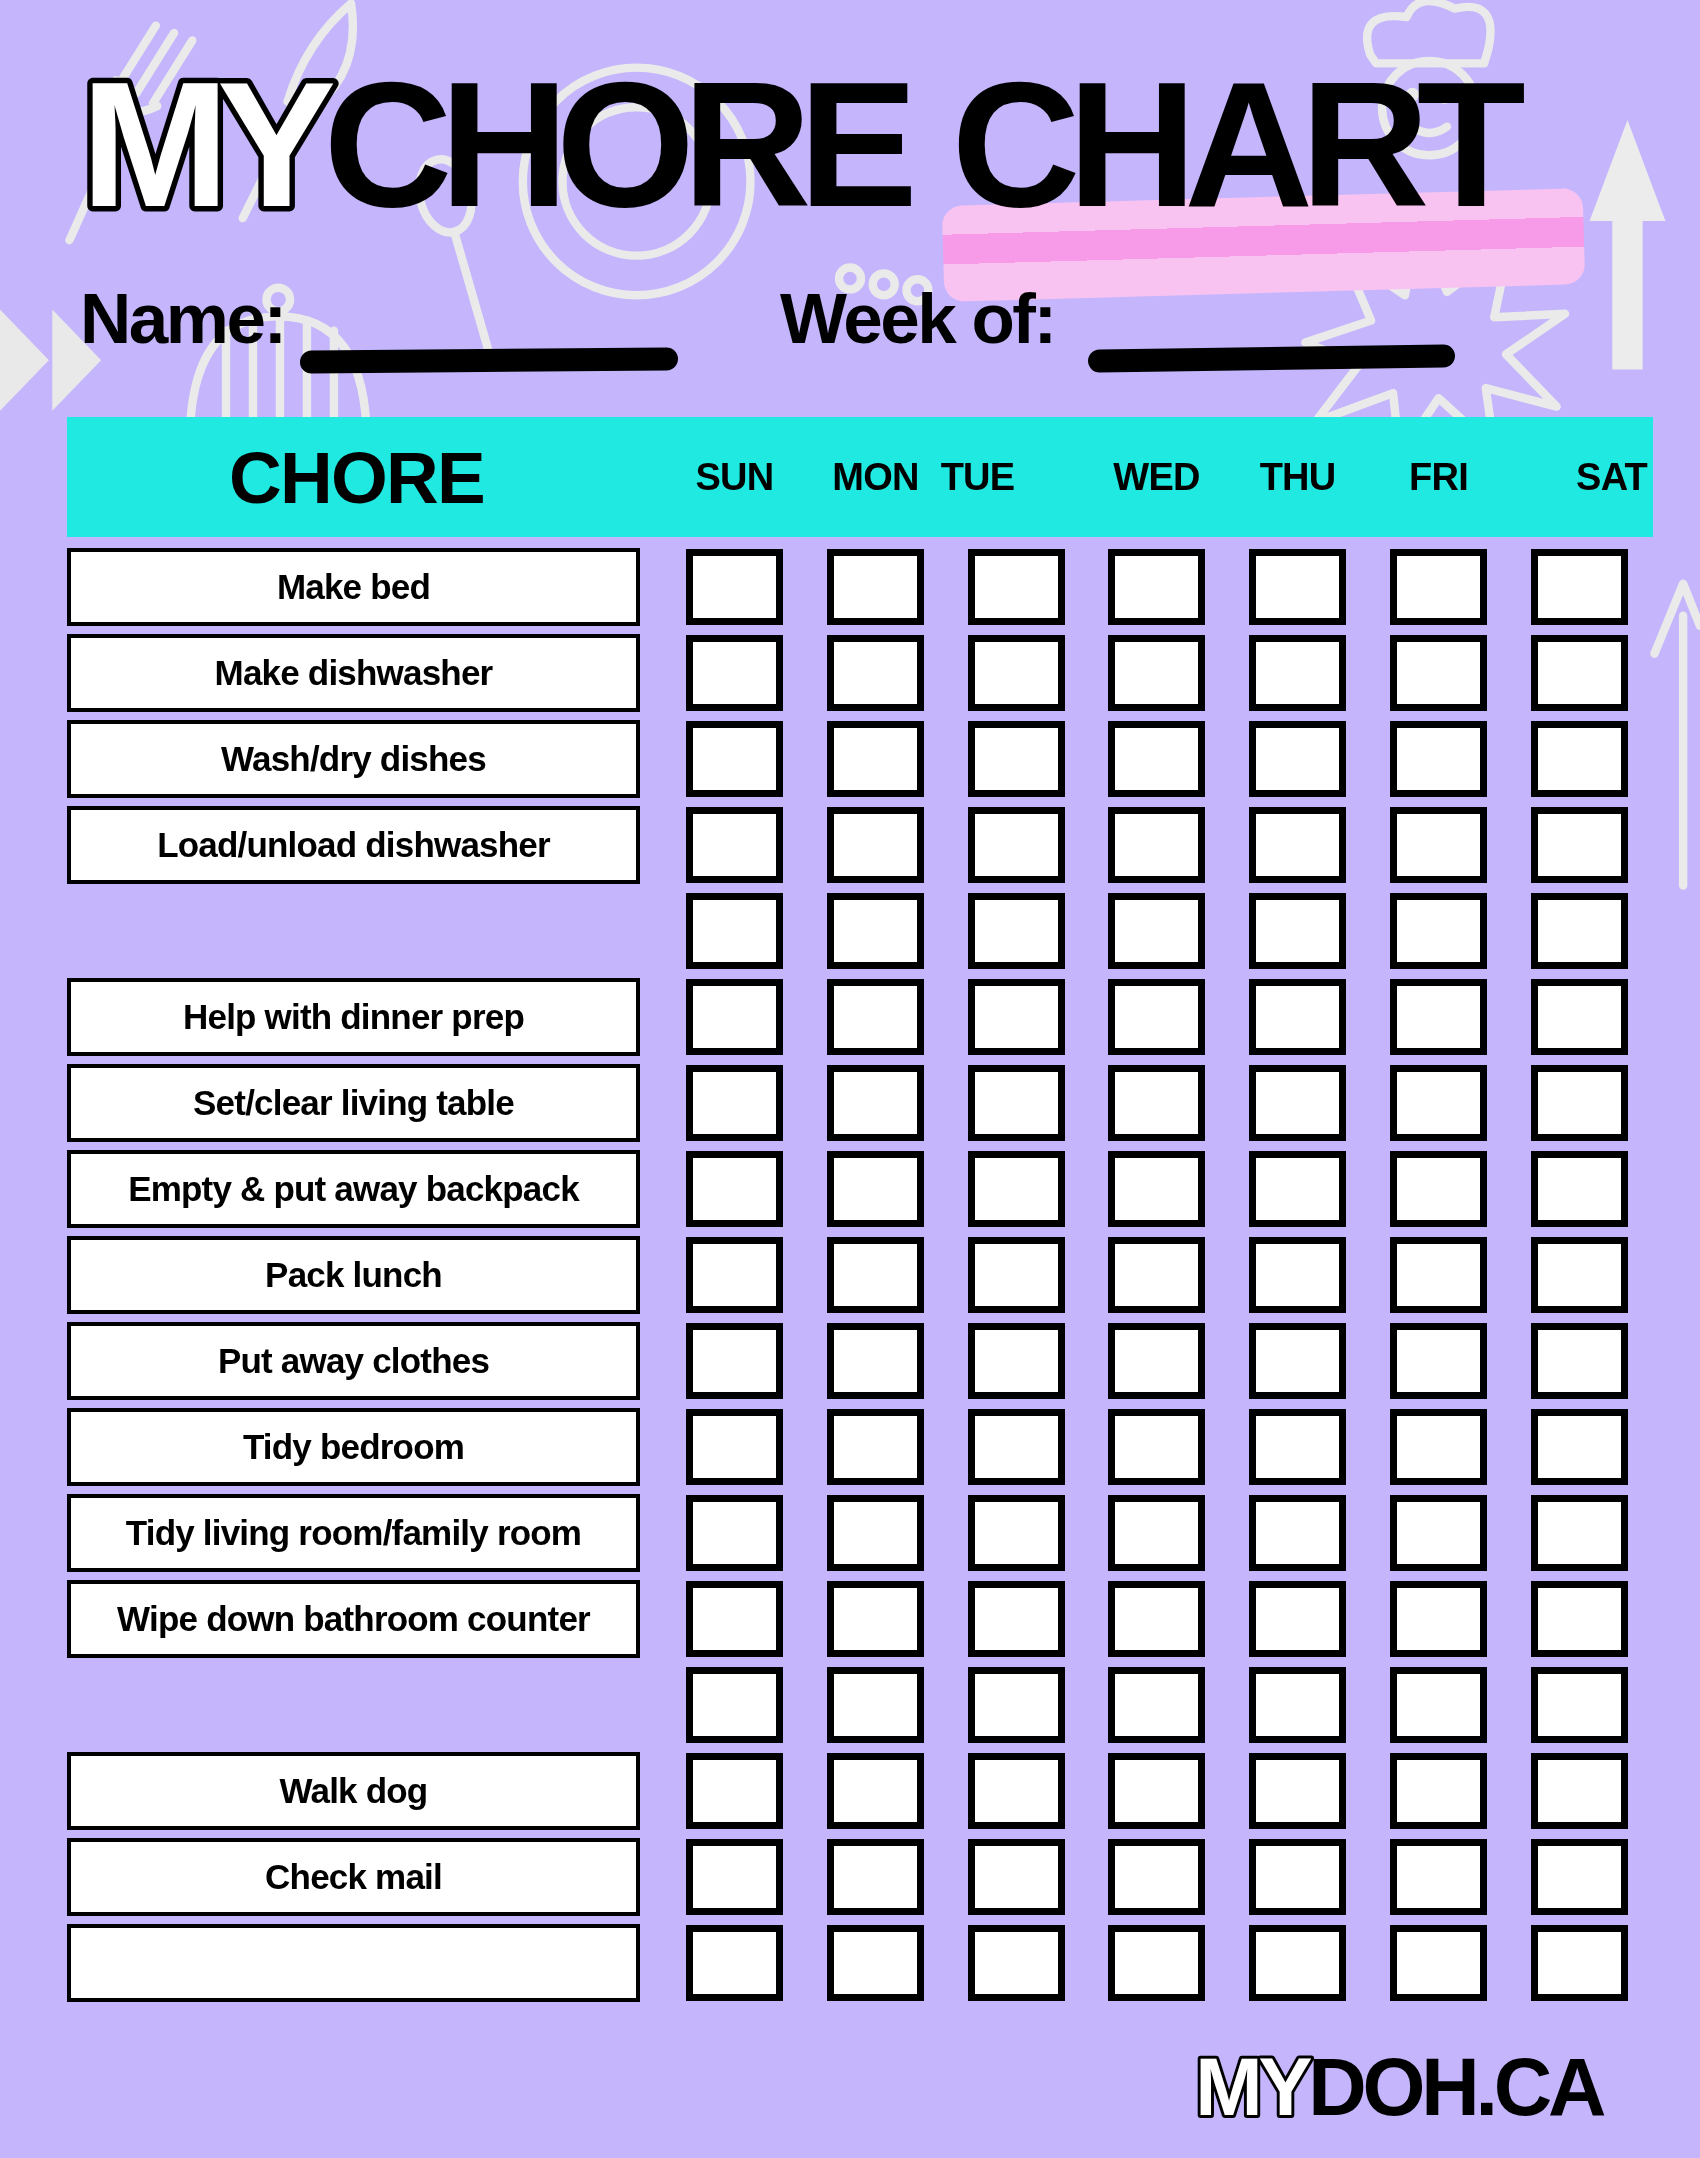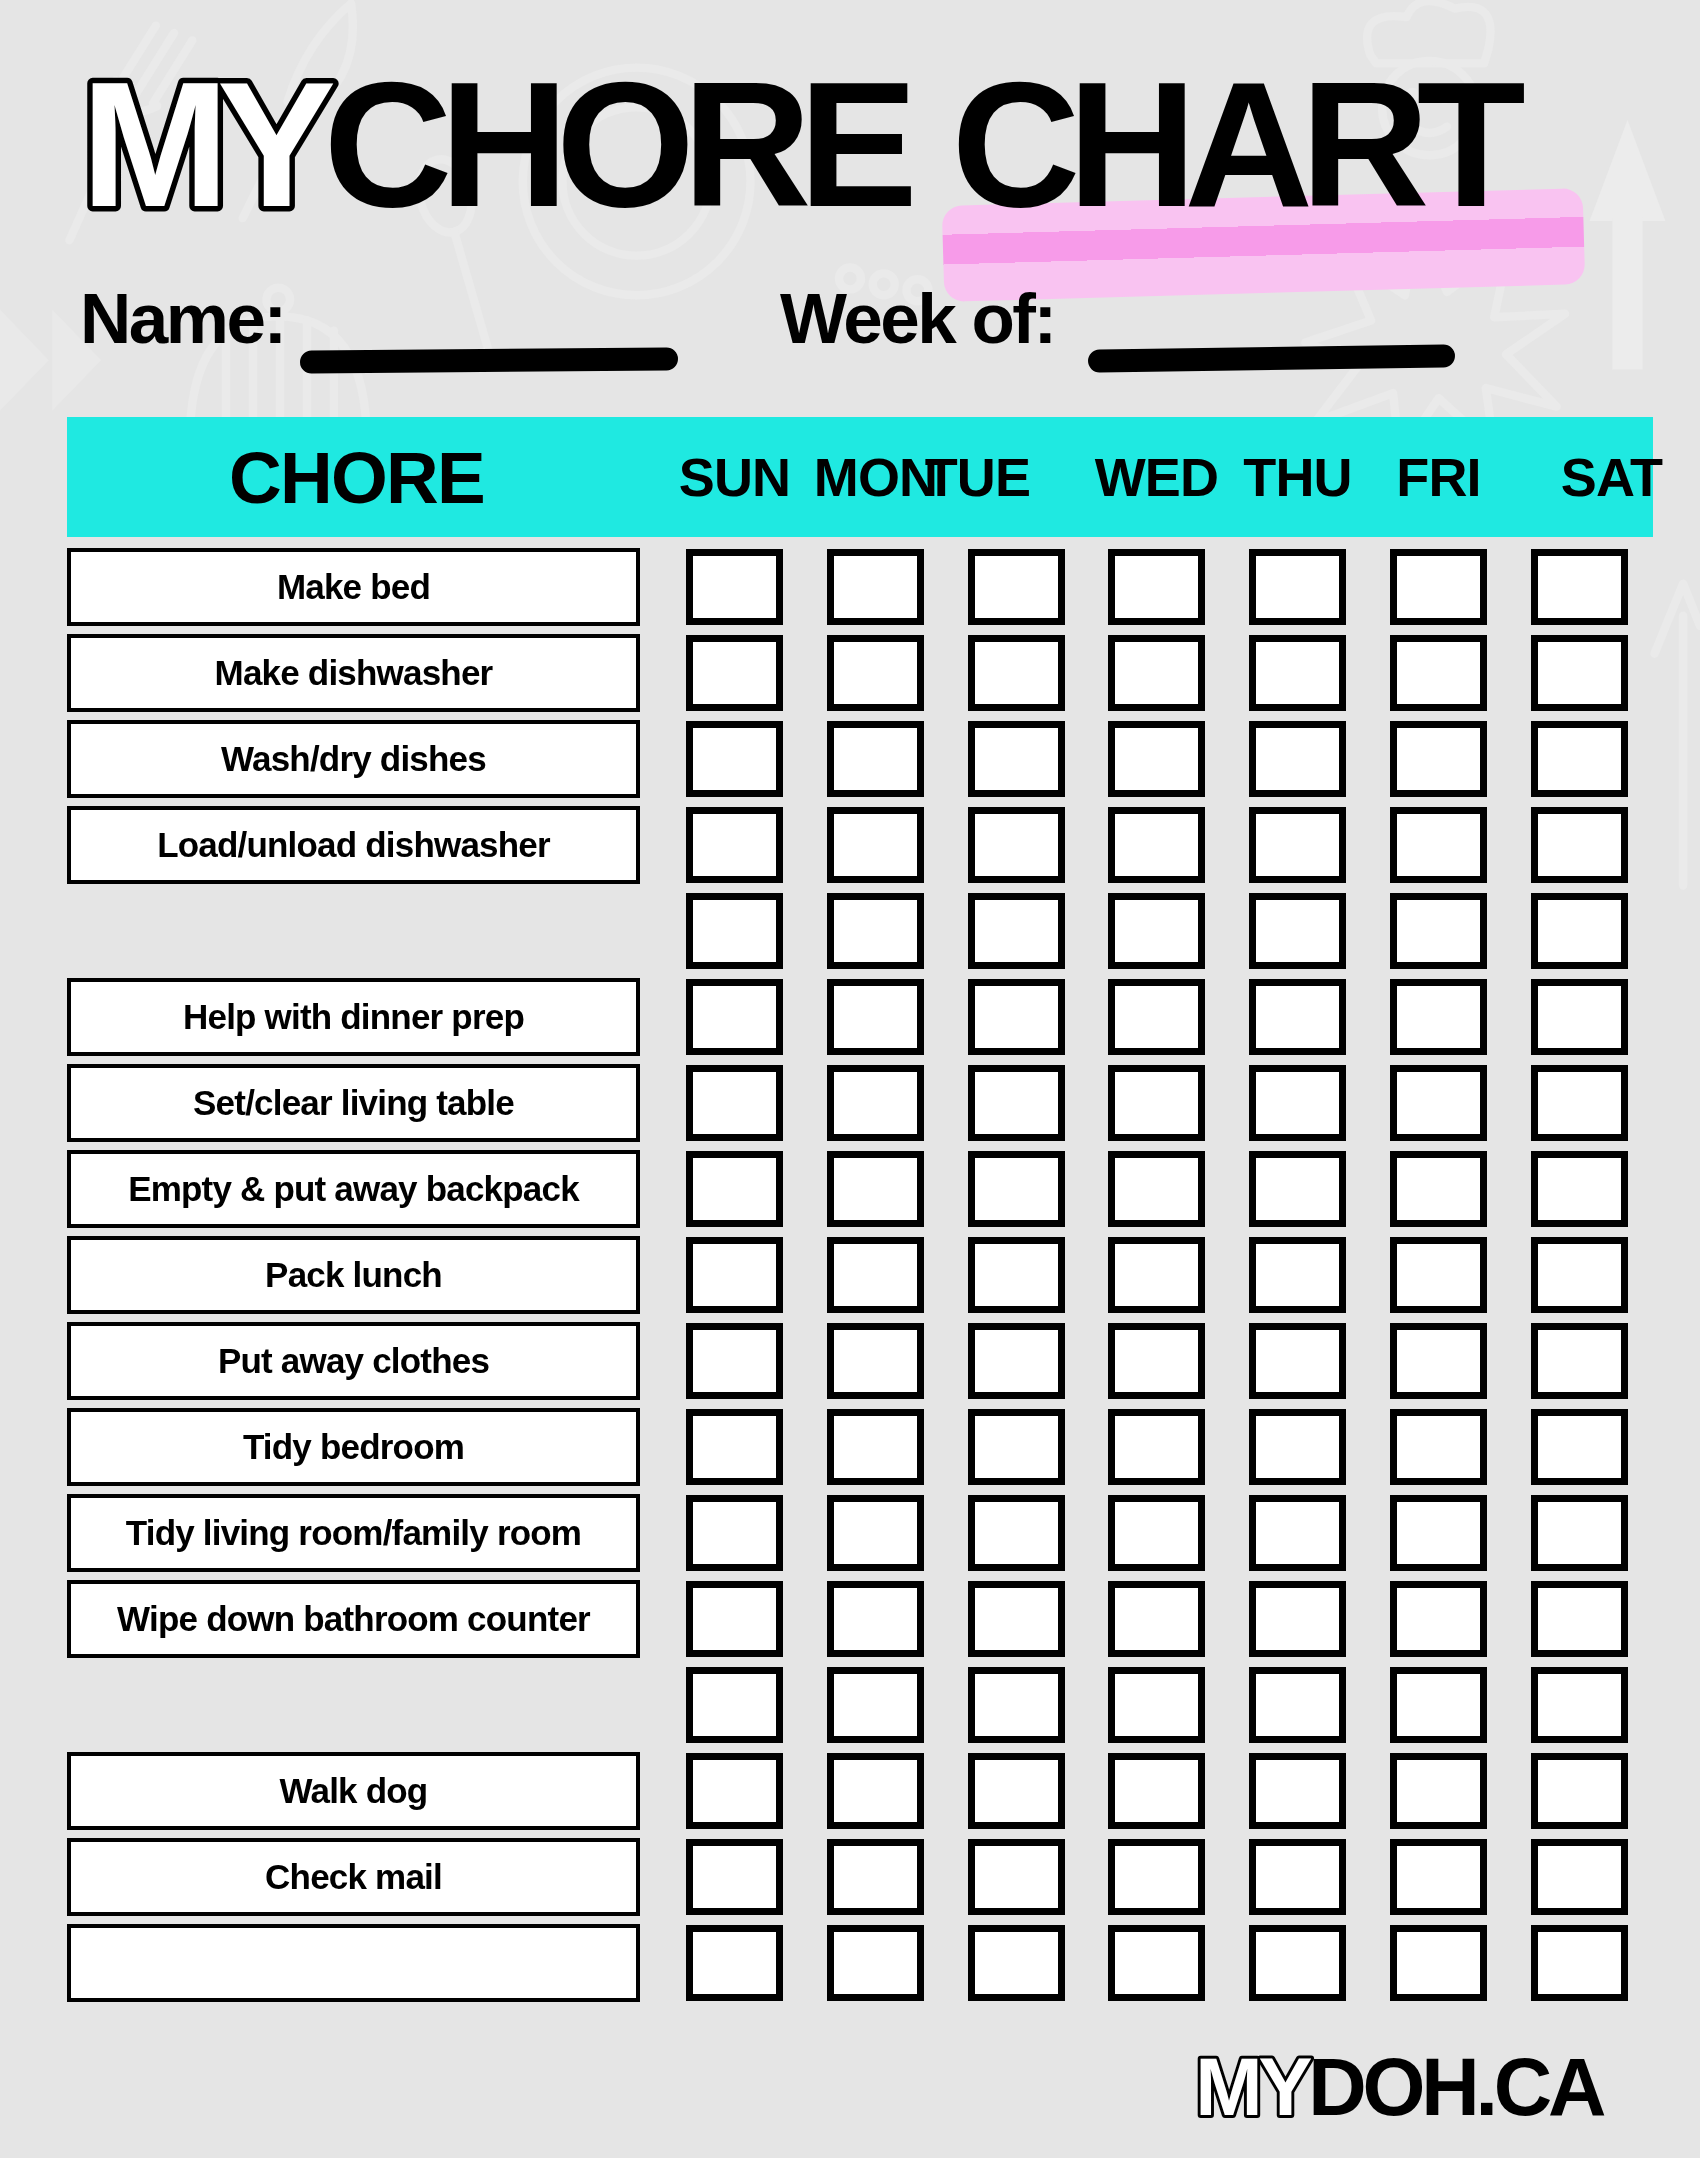--- a/index.html
+++ b/index.html
@@ -1,17 +1,17 @@
 <!DOCTYPE html>
 <html style="font-size:13.5px"><head>
 <meta charset="utf-8">
 <style>
   html,body{margin:0;padding:0;background:#fff;}
   .page{
-    position:relative;width:1700px;height:2159px;background:#e5e5e5;
+    position:relative;width:1700px;height:2159px;background:#c4b5fd;
     overflow:hidden;font-family:"Liberation Sans",sans-serif;color:#000;
   }
   .doodles{position:absolute;left:0;top:0;width:1700px;height:2159px;}
   
   .hl{
     position:absolute;left:943px;top:197px;width:641px;height:96px;
     border-radius:20px;
     background:linear-gradient(180deg,#F9C3F1 0%,#F9C3F1 30%,#F79BE9 30%,#F79BE9 61%,#F9C3F1 61%,#F9C3F1 100%);
     transform:rotate(-1.6deg);
   }
@@ -26,21 +26,21 @@
     position:absolute;left:67px;top:417px;width:1586px;height:120px;background:#1FE9E1;
   }
   .chore-header{
     position:absolute;left:67px;top:417px;width:579px;height:120px;
     display:flex;align-items:center;justify-content:center;
     font-size:73px;font-weight:bold;letter-spacing:-1.7px;
   }
   .day-label{
     position:absolute;top:417px;height:120px;width:141px;
     display:flex;align-items:center;justify-content:center;
-    font-size:54px;font-weight:bold;letter-spacing:-0.8px;
+    font-size:38px;font-weight:bold;letter-spacing:-0.8px;
   }
   .row{position:absolute;left:67px;width:1586px;height:78px;}
   .chore-cell{
     position:absolute;left:0;top:0;width:573px;height:78px;
     border:4.2px solid #000;background:#fff;box-sizing:border-box;
     display:flex;align-items:center;justify-content:center;
     font-size:35px;font-weight:bold;letter-spacing:-0.8px;white-space:nowrap;
   }
   .checkbox{
     position:absolute;top:0.8px;width:97px;height:76px;

